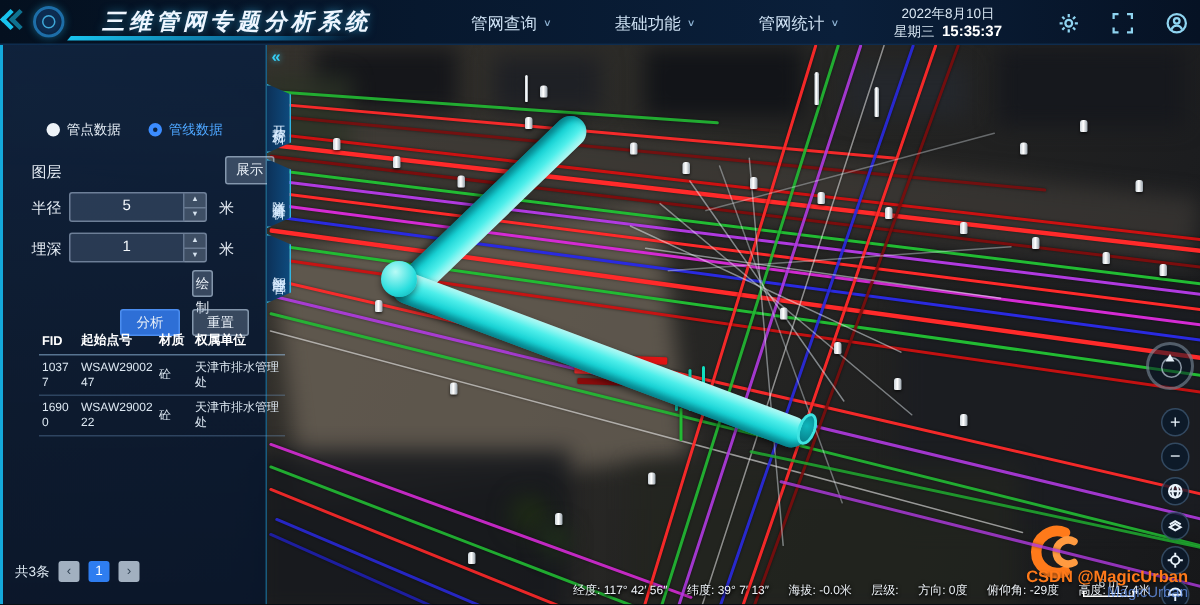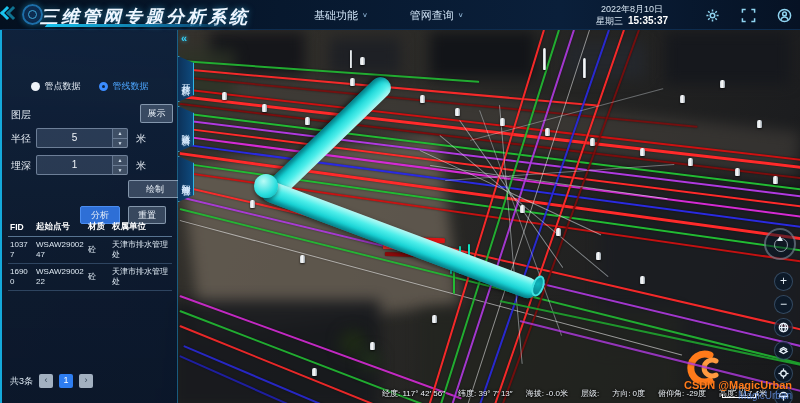--- a/index.html
+++ b/index.html
@@ -18,21 +18,21 @@
   .deco-chevrons span{ position:absolute; width:10px; height:10px; border-left:3px solid #19c3ee; border-bottom:3px solid #19c3ee; transform:rotate(45deg); }
   .deco-chevrons span:nth-child(1){ left:0; top:4px; }
   .deco-chevrons span:nth-child(2){ left:6px; top:4px; opacity:.55; }
   .logo-circle {
     position:absolute; left:22px; top:4px; width:21px; height:21px; border-radius:50%;
     background:radial-gradient(circle at 50% 45%, #0d2c50 55%, #071a33 100%);
     border:2px solid #1d6ea8; box-shadow:0 0 6px rgba(40,200,255,.4);
   }
   .logo-circle::after{ content:""; position:absolute; inset:4px; border-radius:50%; border:1px solid #3fa8d8; }
   .app-title {
-    position:absolute; left:40px; top:5px; font-size:18px; font-weight:bold; font-style:italic;
+    position:absolute; left:68px; top:5px; font-size:15px; font-weight:bold; font-style:italic;
     color:#eef6ff; letter-spacing:3px; text-shadow:0 0 6px rgba(60,200,255,.55);
   }
   .title-swoosh {
     position:absolute; left:46px; top:24px; width:190px; height:3px;
     background:linear-gradient(90deg,#19c3ee,#0b5f8f 70%,transparent); transform:skewX(-40deg);
   }
   .menu { position:absolute; left:300px; top:0; height:30px; display:flex; }
   .menu-item {
     position:relative; height:30px; padding:0 14px; display:flex; align-items:center; gap:4px;
     font-size:11px; color:#cfe2f4; cursor:pointer; margin-right:14px; white-space:nowrap;
@@ -101,37 +101,37 @@
   }
   .crumb-parent { color:#35d0f8; }
   .crumb-sep { color:#35d0f8; margin:0 4px; font-size:10px; }
   .crumb-cur { color:#fff; }
   .radio-row { position:absolute; left:0; top:50px; width:100%; display:flex; justify-content:center; gap:18px; font-size:9px; }
   .radio { display:flex; align-items:center; gap:5px; cursor:pointer; }
   .rdot { width:9px; height:9px; border-radius:50%; }
   .rdot.off { background:#eef3f8; }
   .rdot.on { background:#0b2444; border:3px solid #3b8cff; }
   .rlabel-off { color:#e4ecf4; } .rlabel-on { color:#4da6ff; }
-  .frow { position:absolute; left:0; width:100%; font-size:10px; color:#e6edf5; }
+  .frow { position:absolute; left:10px; width:100%; font-size:10px; color:#e6edf5; }
   .flabel { position:absolute; left:9px; top:4px; }
   .fselect { position:absolute; left:34px; top:0; width:98px; height:19px; background:rgba(140,165,195,.22);
     border:1px solid rgba(190,210,235,.45); border-radius:2px; font-size:9px; color:#eef3f8; line-height:17px; padding-left:6px; cursor:pointer; }
   .fselect .chev { position:absolute; right:5px; top:0; color:#c8d8e8; font-size:8px; }
   .fbtn { position:absolute; font-size:9px; color:#e9f0f8; background:rgba(135,155,180,.35);
     border:1px solid rgba(195,215,235,.55); border-radius:2px; text-align:center; cursor:pointer; }
   .fbtn.primary { background:#2e6fd6; border-color:#4b8df0; }
   .num-wrap { position:absolute; left:34px; top:0; width:92px; height:20px; background:rgba(140,165,195,.22);
     border:1px solid rgba(190,210,235,.45); border-radius:2px; display:flex; }
   .num-val { flex:1; text-align:center; line-height:18px; font-size:10px; color:#f2f6fa; }
   .spin { width:15px; border-left:1px solid rgba(190,210,235,.4); display:flex; flex-direction:column; }
   .spin span { flex:1; font-size:5px; line-height:9px; text-align:center; color:#d5e2ee; background:rgba(255,255,255,.10); cursor:pointer; }
   .spin span:first-child { border-bottom:1px solid rgba(190,210,235,.35); }
   .unit { position:absolute; left:134px; top:4px; }
 
-  .ptable { position:absolute; left:6px; top:188px; width:164px; border-collapse:collapse; font-size:8px; color:#dde8f2; }
+  .ptable { position:absolute; left:24px; top:188px; width:164px; border-collapse:collapse; font-size:8px; color:#dde8f2; }
   .ptable th { text-align:left; font-size:8.5px; color:#fff; padding:3px 2px; border-bottom:1px solid rgba(150,190,225,.55); white-space:nowrap; }
   .ptable td { padding:3px 2px; border-bottom:1px solid rgba(110,150,190,.35); word-break:break-all; vertical-align:middle; line-height:10px; }
   .pagination { position:absolute; left:8px; top:344px; display:flex; align-items:center; gap:6px; font-size:9px; color:#dde8f2; }
   .pg-btn { width:14px; height:14px; border-radius:2px; background:rgba(200,215,230,.8); color:#345; font-size:9px; line-height:13px; text-align:center; cursor:pointer; }
   .pg-btn.cur { background:#2e7df0; color:#fff; }
 
   
   .collapse-arrow { position:absolute; left:181px; top:32px; z-index:21; color:#35d0f8; font-size:11px; font-weight:bold; cursor:pointer; text-shadow:0 0 4px rgba(53,208,248,.8); }
   .side-tab {
     position:absolute; left:178px; width:16px; height:46px; z-index:21; cursor:pointer;
@@ -334,21 +334,21 @@
       <div class="num-wrap">
         <span class="num-val">1</span>
         <span class="spin">
           <span>▲</span>
           <span>▼</span>
         </span>
       </div>
       <span class="unit">米</span>
     </div>
 
-    <div class="fbtn" style="left:126px;top:150px;width:54px;height:18px;line-height:16px;position:absolute;">绘制</div>
+    <div class="fbtn" style="left:126px;top:150px;width:14px;height:18px;line-height:16px;position:absolute;">绘制</div>
     <div class="fbtn primary" style="left:78px;top:176px;width:40px;height:18px;line-height:16px;position:absolute;">分析</div>
     <div class="fbtn" style="left:126px;top:176px;width:38px;height:18px;line-height:16px;position:absolute;">重置</div>
 
     <table class="ptable">
       <thead>
         <tr>
           <th style="width:26px;">FID</th>
           <th style="width:52px;">起始点号</th>
           <th style="width:24px;">材质</th>
           <th>权属单位</th>
@@ -393,25 +393,29 @@
     <div class="deco-chevrons">
         <span></span>
         <span></span>
       </div>
     <div class="logo-circle"></div>
     <div class="app-title">三维管网专题分析系统</div>
     <div class="title-swoosh"></div>
 
     <div class="menu">
       <div class="menu-item">
+        <span>管网查询</span>
+        <span class="chev">∨</span>
+      </div>
+      <div class="menu-item">
         <span>基础功能</span>
         <span class="chev">∨</span>
       </div>
       <div class="menu-item">
-        <span>管网查询</span>
+        <span>管网统计</span>
         <span class="chev">∨</span>
       </div>
     </div>
 
     <div class="datetime">
       <div class="dt-date">2022年8月10日</div>
       <div class="dt-time"><span class="dt-week">星期三</span><span>15:35:37</span></div>
     </div>
 
     <div class="top-icons">

